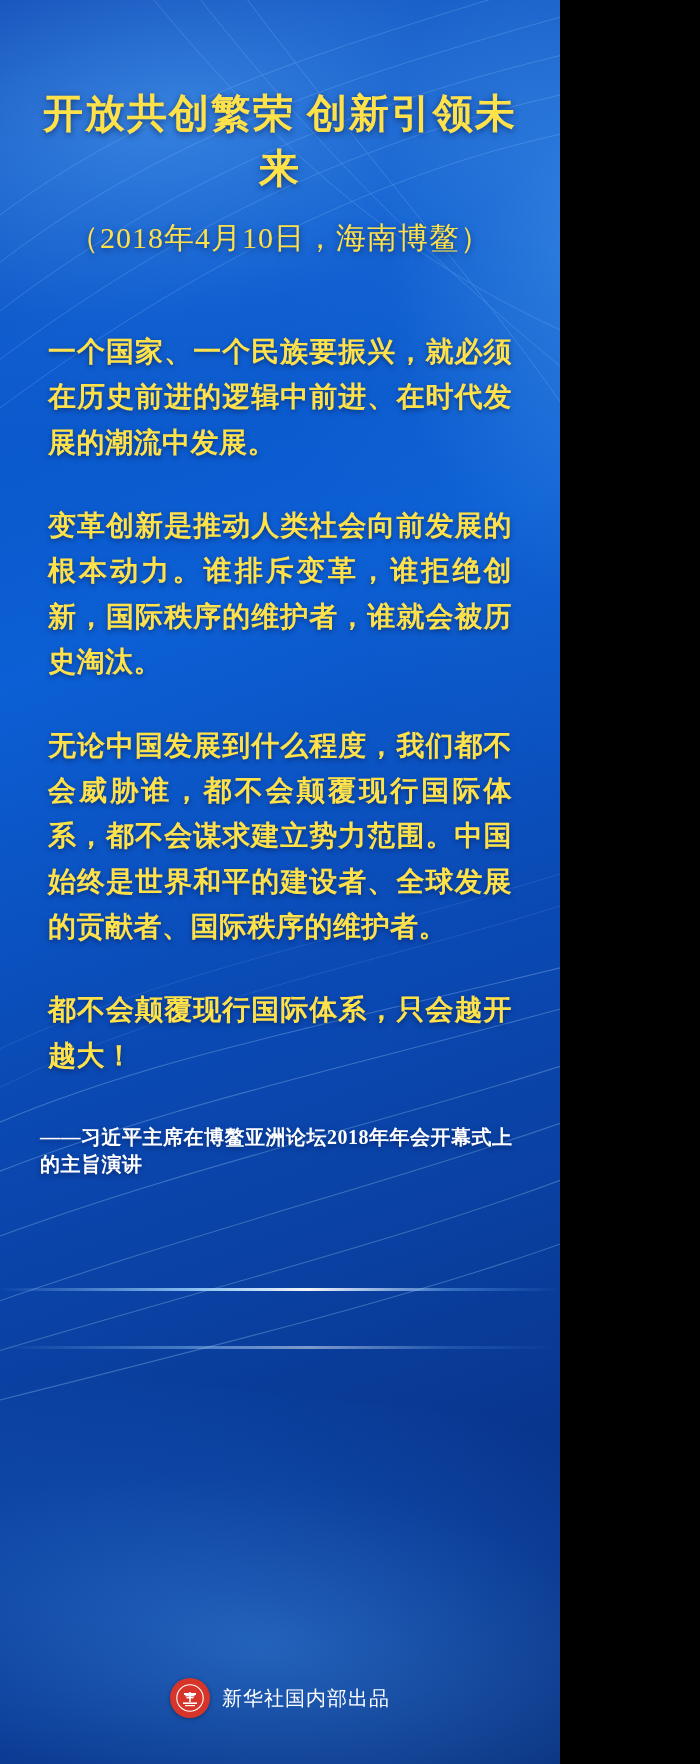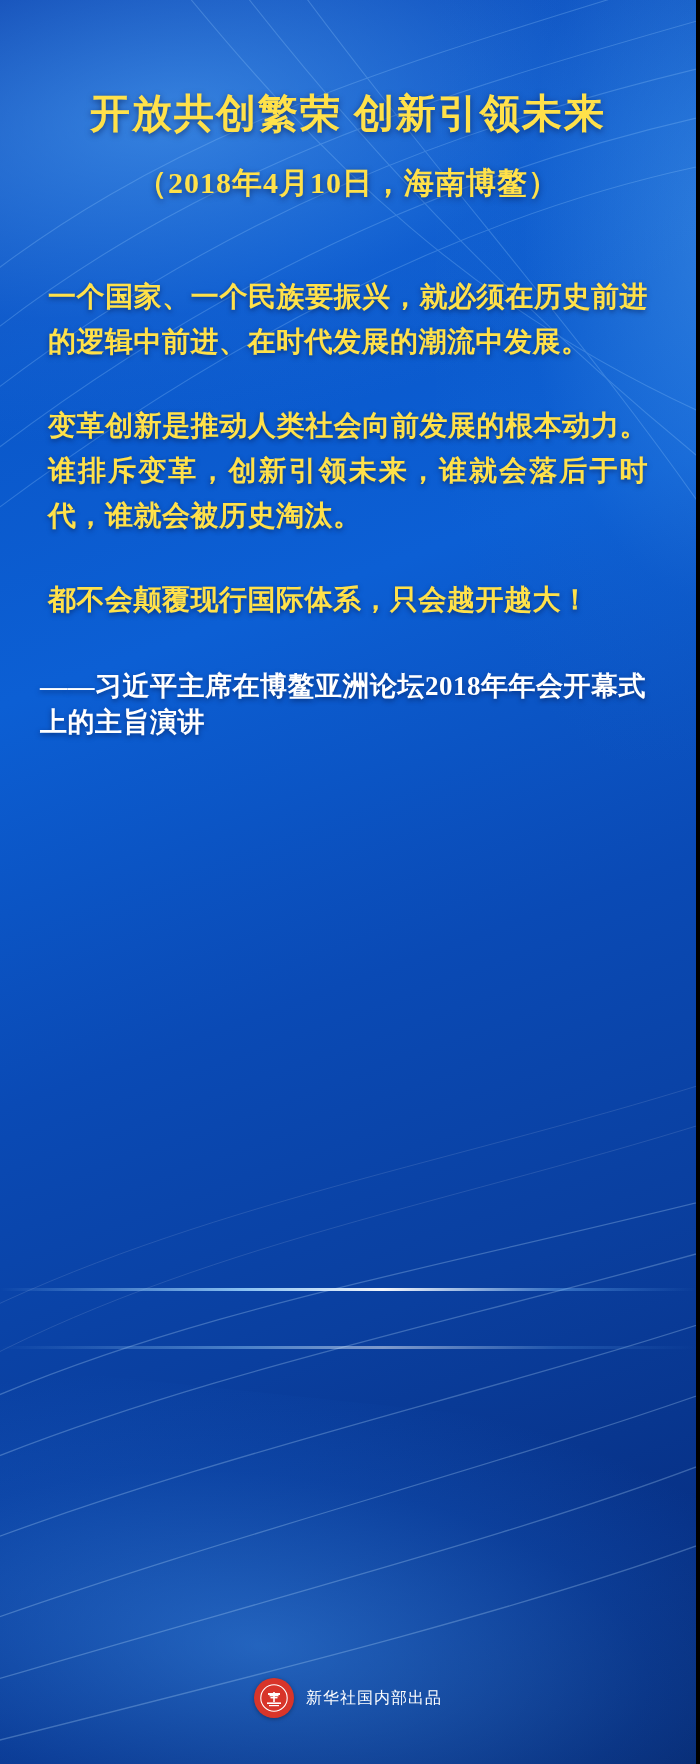--- a/index.html
+++ b/index.html
@@ -5,21 +5,21 @@
   html, body {
     margin: 0;
     padding: 0;
     background: #000;
   }
   body {
     font-family: "Liberation Sans", sans-serif;
   }
   .poster {
     position: relative;
-    width: 696px;
+    width: 560px;
     height: 1764px;
     overflow: hidden;
     background: linear-gradient(160deg, #0b3fa8 0%, #0a57c9 18%, #0c5fd4 35%, #0a4ab5 55%, #0a3f9f 72%, #073186 88%, #06266b 100%);
   }
   
   .sweep {
     position: absolute;
     pointer-events: none;
   }
   .sweep-top {
@@ -75,21 +75,21 @@
     font-size: 40px;
     font-weight: bold;
     letter-spacing: 2px;
     text-shadow: 0 2px 6px rgba(0,20,70,0.6);
     font-family: "Liberation Serif", "DejaVu Serif", serif;
   }
   .sub-title {
     margin-top: 22px;
     color: #ffe14a;
     font-size: 30px;
-    font-weight: bold;
+    font-weight: normal;
     letter-spacing: 1px;
     text-shadow: 0 2px 6px rgba(0,20,70,0.6);
     font-family: "Liberation Serif", "DejaVu Serif", serif;
   }
   .quotes {
     margin-top: 70px;
     padding: 0 8px;
   }
   .quote {
     color: #ffe14a;
@@ -98,21 +98,21 @@
     font-weight: bold;
     letter-spacing: 0.5px;
     margin-bottom: 38px;
     text-shadow: 0 2px 5px rgba(0,20,70,0.55);
     font-family: "Liberation Serif", "DejaVu Serif", serif;
     text-align: justify;
   }
   .attribution {
     margin-top: 46px;
     color: #ffffff;
-    font-size: 27px;
+    font-size: 20px;
     font-weight: bold;
     letter-spacing: 0.5px;
     text-shadow: 0 2px 5px rgba(0,20,70,0.55);
     font-family: "Liberation Serif", "DejaVu Serif", serif;
   }
   .footer {
     position: absolute;
     left: 0;
     right: 0;
     bottom: 46px;
@@ -128,21 +128,21 @@
     border-radius: 50%;
     background: #d8352a;
     display: flex;
     align-items: center;
     justify-content: center;
     box-shadow: 0 1px 4px rgba(0,0,0,0.35);
   }
   .logo svg { display: block; }
   .footer-text {
     color: #ffffff;
-    font-size: 16px;
+    font-size: 20px;
     letter-spacing: 1px;
     font-family: Liberation Serif, serif;
   }
 </style>
 </head>
 <body>
 
 <div class="poster">
 
   <div class="sweep sweep-top"></div>
@@ -179,21 +179,22 @@
 
   <div class="content">
 
     <div class="title-block">
       <div class="main-title">开放共创繁荣 创新引领未来</div>
       <div class="sub-title">（2018年4月10日，海南博鳌）</div>
     </div>
 
     <div class="quotes">
       <p class="quote">一个国家、一个民族要振兴，就必须在历史前进的逻辑中前进、在时代发展的潮流中发展。</p>
-      <p class="quote">变革创新是推动人类社会向前发展的根本动力。谁排斥变革，创新引领未来，谁就会落后于时代，谁就会被历史淘汰。</p>
+      <p class="quote">变革创新是推动人类社会向前发展的根本动力。谁排斥变革，谁拒绝创新，国际秩序的维护者，谁就会被历史淘汰。</p>
+      <p class="quote">无论中国发展到什么程度，我们都不会威胁谁，都不会颠覆现行国际体系，都不会谋求建立势力范围。中国始终是世界和平的建设者、全球发展的贡献者、国际秩序的维护者。</p>
       <p class="quote">都不会颠覆现行国际体系，只会越开越大！</p>
     </div>
 
     <div class="attribution">——习近平主席在博鳌亚洲论坛2018年年会开幕式上的主旨演讲</div>
 
   </div>
 
   <div class="footer">
     <div class="logo">
       <svg width="28" height="28" viewBox="0 0 28 28" aria-hidden="true">

